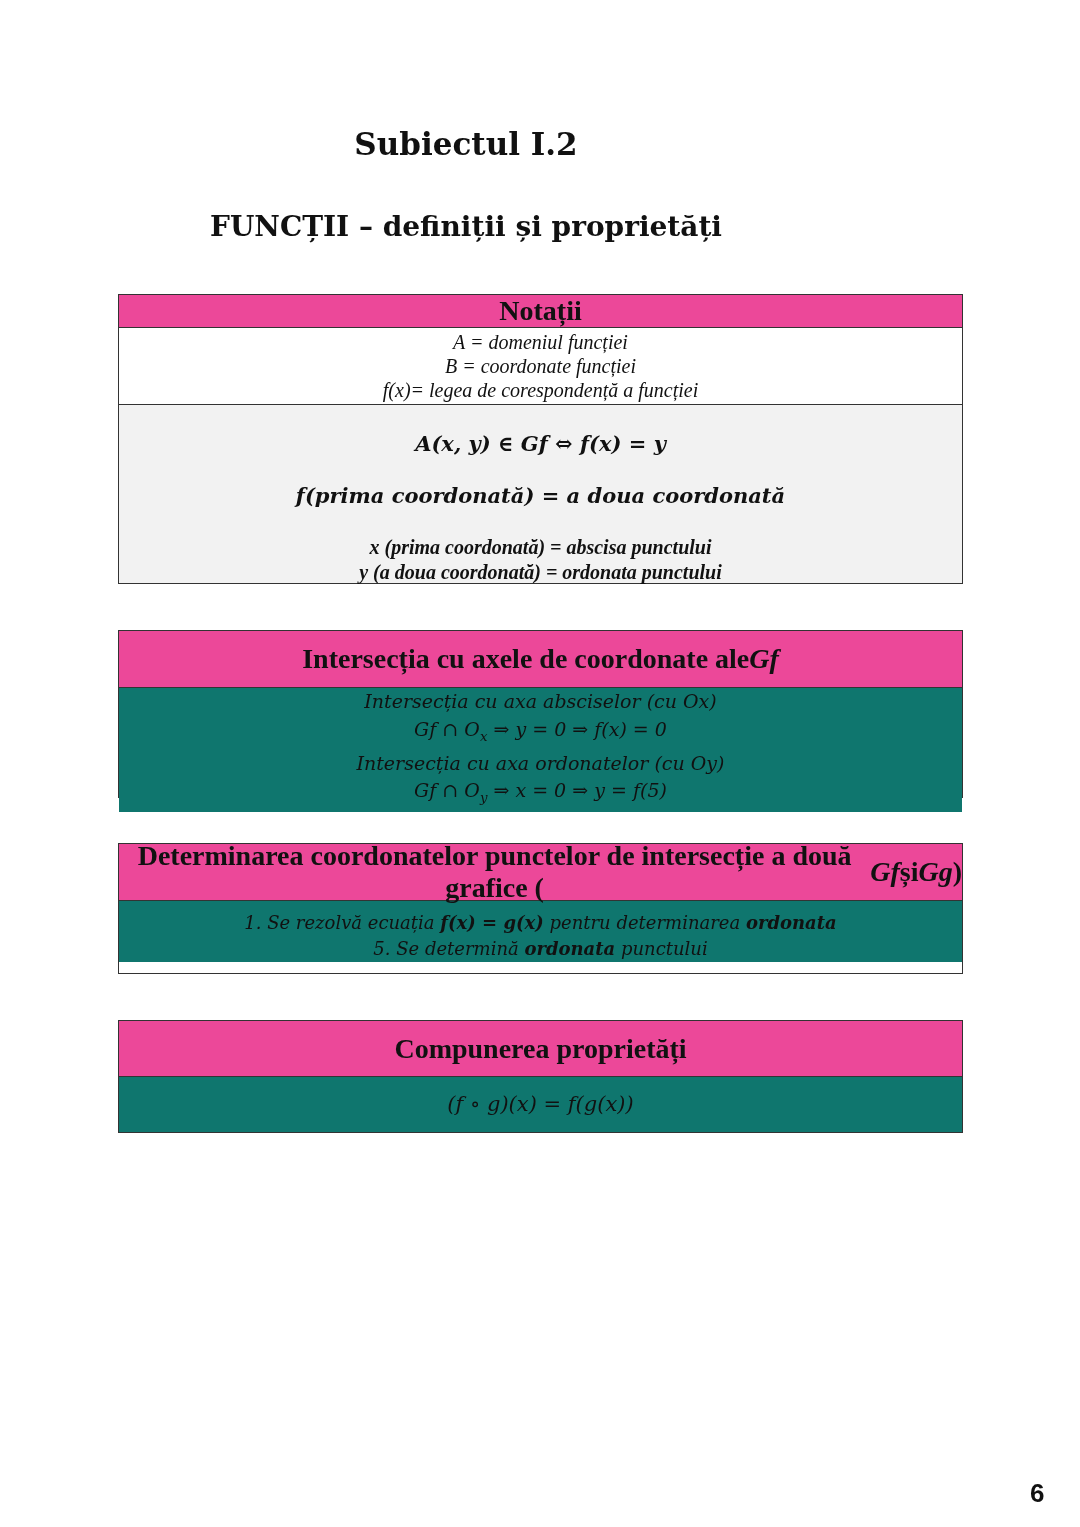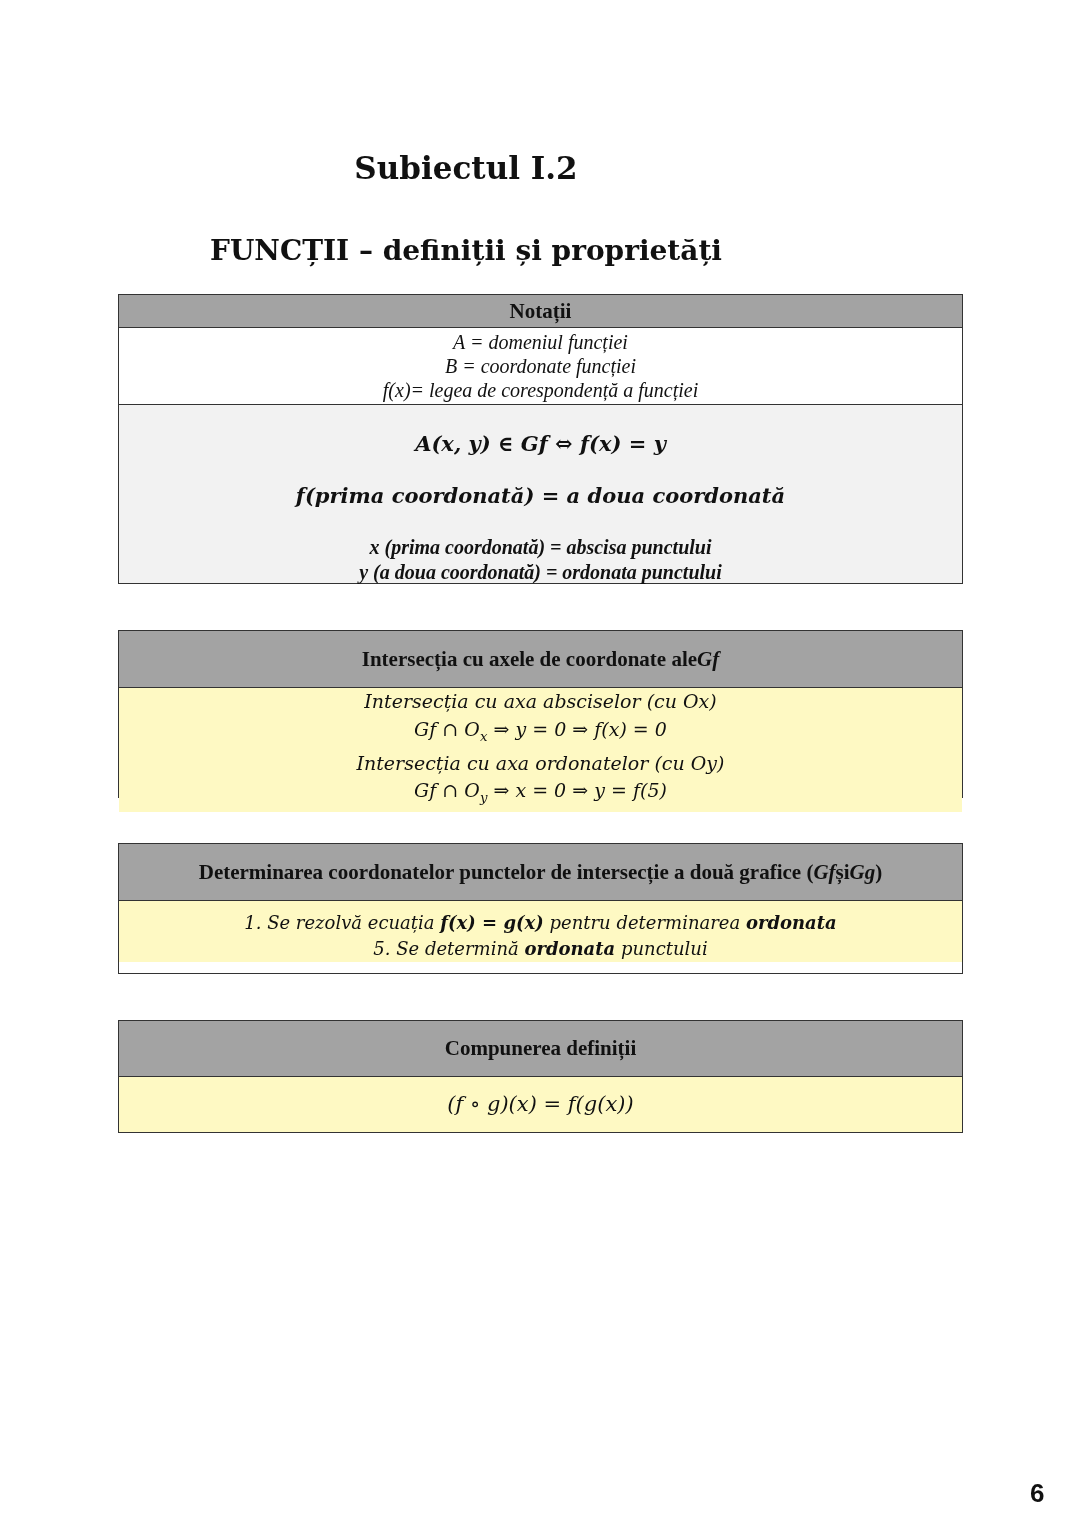--- a/index.html
+++ b/index.html
@@ -3,36 +3,36 @@
 <meta charset="utf-8">
 <style>
   html, body { margin: 0; padding: 0; }
   body {
     width: 1080px; height: 1527px; background: #ffffff; position: relative;
     font-family: "Liberation Serif", serif; color: #111;
     overflow: hidden;
   }
   .title {
     position: absolute; left: 0; width: 932px; text-align: center;
-    font-family: "DejaVu Serif", serif; font-weight: bold; color: #111; margin-top: 24px;
+    font-family: "DejaVu Serif", serif; font-weight: bold; color: #111;
   }
   #t1 { top: 126px; font-size: 31px; }
   #t2 { top: 210px; font-size: 28px; }
 
   .box {
     position: absolute; left: 118px; width: 845px;
     border: 1.5px solid #333; box-sizing: border-box;
   }
   .hdr {
-    background: #a3a3a3; text-align: center; font-weight: bold;
-    font-family: "Liberation Serif", serif; font-size: 21px;
+    background: #ec4899; text-align: center; font-weight: bold;
+    font-family: "Liberation Serif", serif; font-size: 28px;
     border-bottom: 1.5px solid #333; box-sizing: border-box;
     display: flex; align-items: center; justify-content: center;
   }
-  .body-white { background: #fef9c3; text-align: center; }
+  .body-white { background: #0f766e; text-align: center; }
   .math { font-family: "DejaVu Serif", serif; font-style: italic; }
   .mathb { font-family: "DejaVu Serif", serif; font-style: italic; font-weight: bold; }
   .it { font-style: italic; }
 
   
   #box1 { top: 294px; height: 290px; }
   #box1 .hdr { height: 33px; }
   #box1 .row2 { display: flex; height: 76px; border-bottom: 1.5px solid #333; background:#fff; }
   #box1 .cellL { width: 422px; border-right: 1.5px solid #333; display:flex; align-items:center; justify-content:center; font-size: 20px; }
   #box1 .cellR { flex: 1; display:flex; flex-direction:column; align-items:center; justify-content:center; font-style: italic; font-size: 20px; line-height: 24px; }
@@ -108,17 +108,17 @@
       <span class="it">Gg</span>
       <span>)</span>
   </div>
   <div class="content body-white">
     <div><span class="math" style="font-style:italic">1.  Se rezolvă ecuația </span><span class="mathb">f(x) = g(x)</span><span class="math"> pentru determinarea </span><span class="mathb">ordonata</span></div>
     <div><span class="math">5. Se determină </span><span class="mathb">ordonata</span><span class="math"> punctului</span></div>
   </div>
 </div>
 
 <div class="box" id="box4">
-  <div class="hdr">Compunerea definiții</div>
+  <div class="hdr">Compunerea proprietăți</div>
   <div class="content body-white math">(f ∘ g)(x) = f(g(x))</div>
 </div>
 
 <div class="pagenum">6</div>
 
 </body></html>

